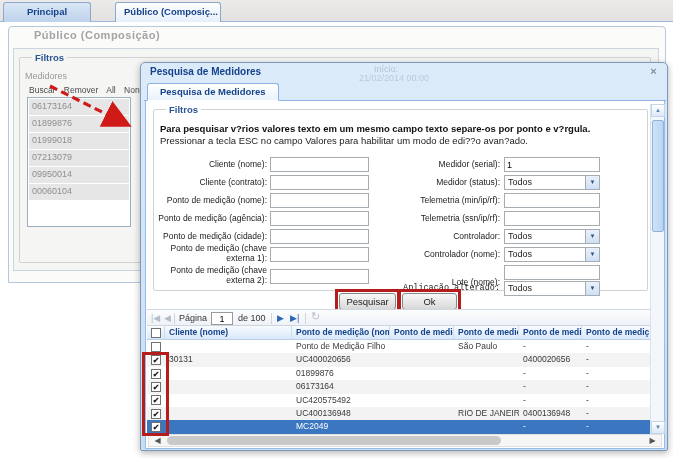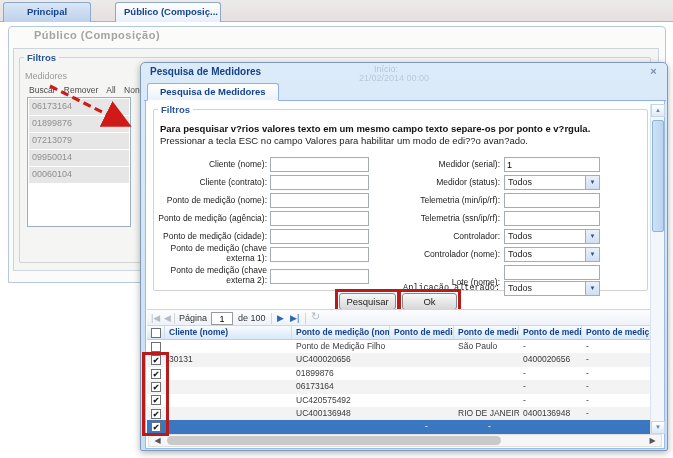--- a/index.html
+++ b/index.html
@@ -15,21 +15,21 @@
   .tab.active { background:linear-gradient(#fdfefe,#e7eff9); }
 
   
   .outer-panel { position:absolute; left:8px; top:26px; width:658px; height:257px;
                  border:1px solid #b7c8dd; background:#fbfbfa; border-radius:4px 4px 0 0; }
   .panel-title { position:absolute; left:34px; top:29px; color:#a4a4a4; font-weight:bold;
                  font-size:11px; letter-spacing:.5px; }
   .sub-panel { position:absolute; left:13px; top:48px; width:646px; height:223px;
                border:1px solid #ccd4dd; background:#f5f5f4; }
   fieldset.fs { border:1px solid #d2d2d2; border-radius:2px; position:absolute; }
-  .fs legend { color:#2a5593; font-weight:bold; font-size:9.5px; padding:0 3px; margin-left:4px; }
+  .fs legend { color:#2a5593; font-weight:bold; font-size:9.5px; padding:0 3px; margin-left:12px; }
   .bg-fs { left:19px; top:52px; width:632px; height:211px; }
   .meters-label { position:absolute; left:5px; top:8px; color:#9a9a9a; font-size:9px; }
   .list-actions { position:absolute; left:9px; top:22px; font-size:8.5px; color:#4a4a4a; white-space:nowrap; }
   .list-actions span { margin-right:6px; }
   .meter-list { position:absolute; left:7px; top:34px; width:104px; height:130px; background:#fff;
                 border:1px solid #9daebe; padding:1px; overflow:hidden; }
   .meter-item { height:16px; background:#e6e6e6; color:#8f8f8f; font-size:9px; line-height:15px;
                 padding-left:3px; margin-bottom:1px; }
 
   
@@ -143,20 +143,21 @@
     <div class="meters-label">Medidores</div>
     <div class="list-actions">
       <span>Buscar</span>
       <span>Remover</span>
       <span>All</span>
       <span>None</span>
     </div>
     <div class="meter-list">
       <div class="meter-item">06173164</div>
       <div class="meter-item">01899876</div>
+      <div class="meter-item">01999018</div>
       <div class="meter-item">07213079</div>
       <div class="meter-item">09950014</div>
       <div class="meter-item">00060104</div>
     </div>
   </fieldset>
 
   <svg class="arrow" width="104" height="56" viewBox="0 0 104 56">
     <defs>
       <marker id="ah" markerWidth="9" markerHeight="9" refX="7" refY="4.5" orient="auto">
         <path d="M0,0 L9,4.5 L0,9 z" fill="#cf1a18"></path>
@@ -309,20 +310,21 @@
           <div class="gcell w1"></div>
           <div class="gcell w2">UC400136948</div>
           <div class="gcell w3"></div>
           <div class="gcell w4">RIO DE JANEIRO</div>
           <div class="gcell w5">0400136948</div>
           <div class="gcell w6">-</div>
         </div>
         <div class="grow sel">
           <div class="gcell cbwrap"><span class="cb on">✔</span></div>
           <div class="gcell w1"></div>
+          <div class="gcell w2">MC2049</div>
           <div class="gcell w3"></div>
           <div class="gcell w4"></div>
           <div class="gcell w5">-</div>
           <div class="gcell w6">-</div>
         </div>
       </div>
 
       <div class="red-cbbox"></div>
 
       <div class="vscroll">

